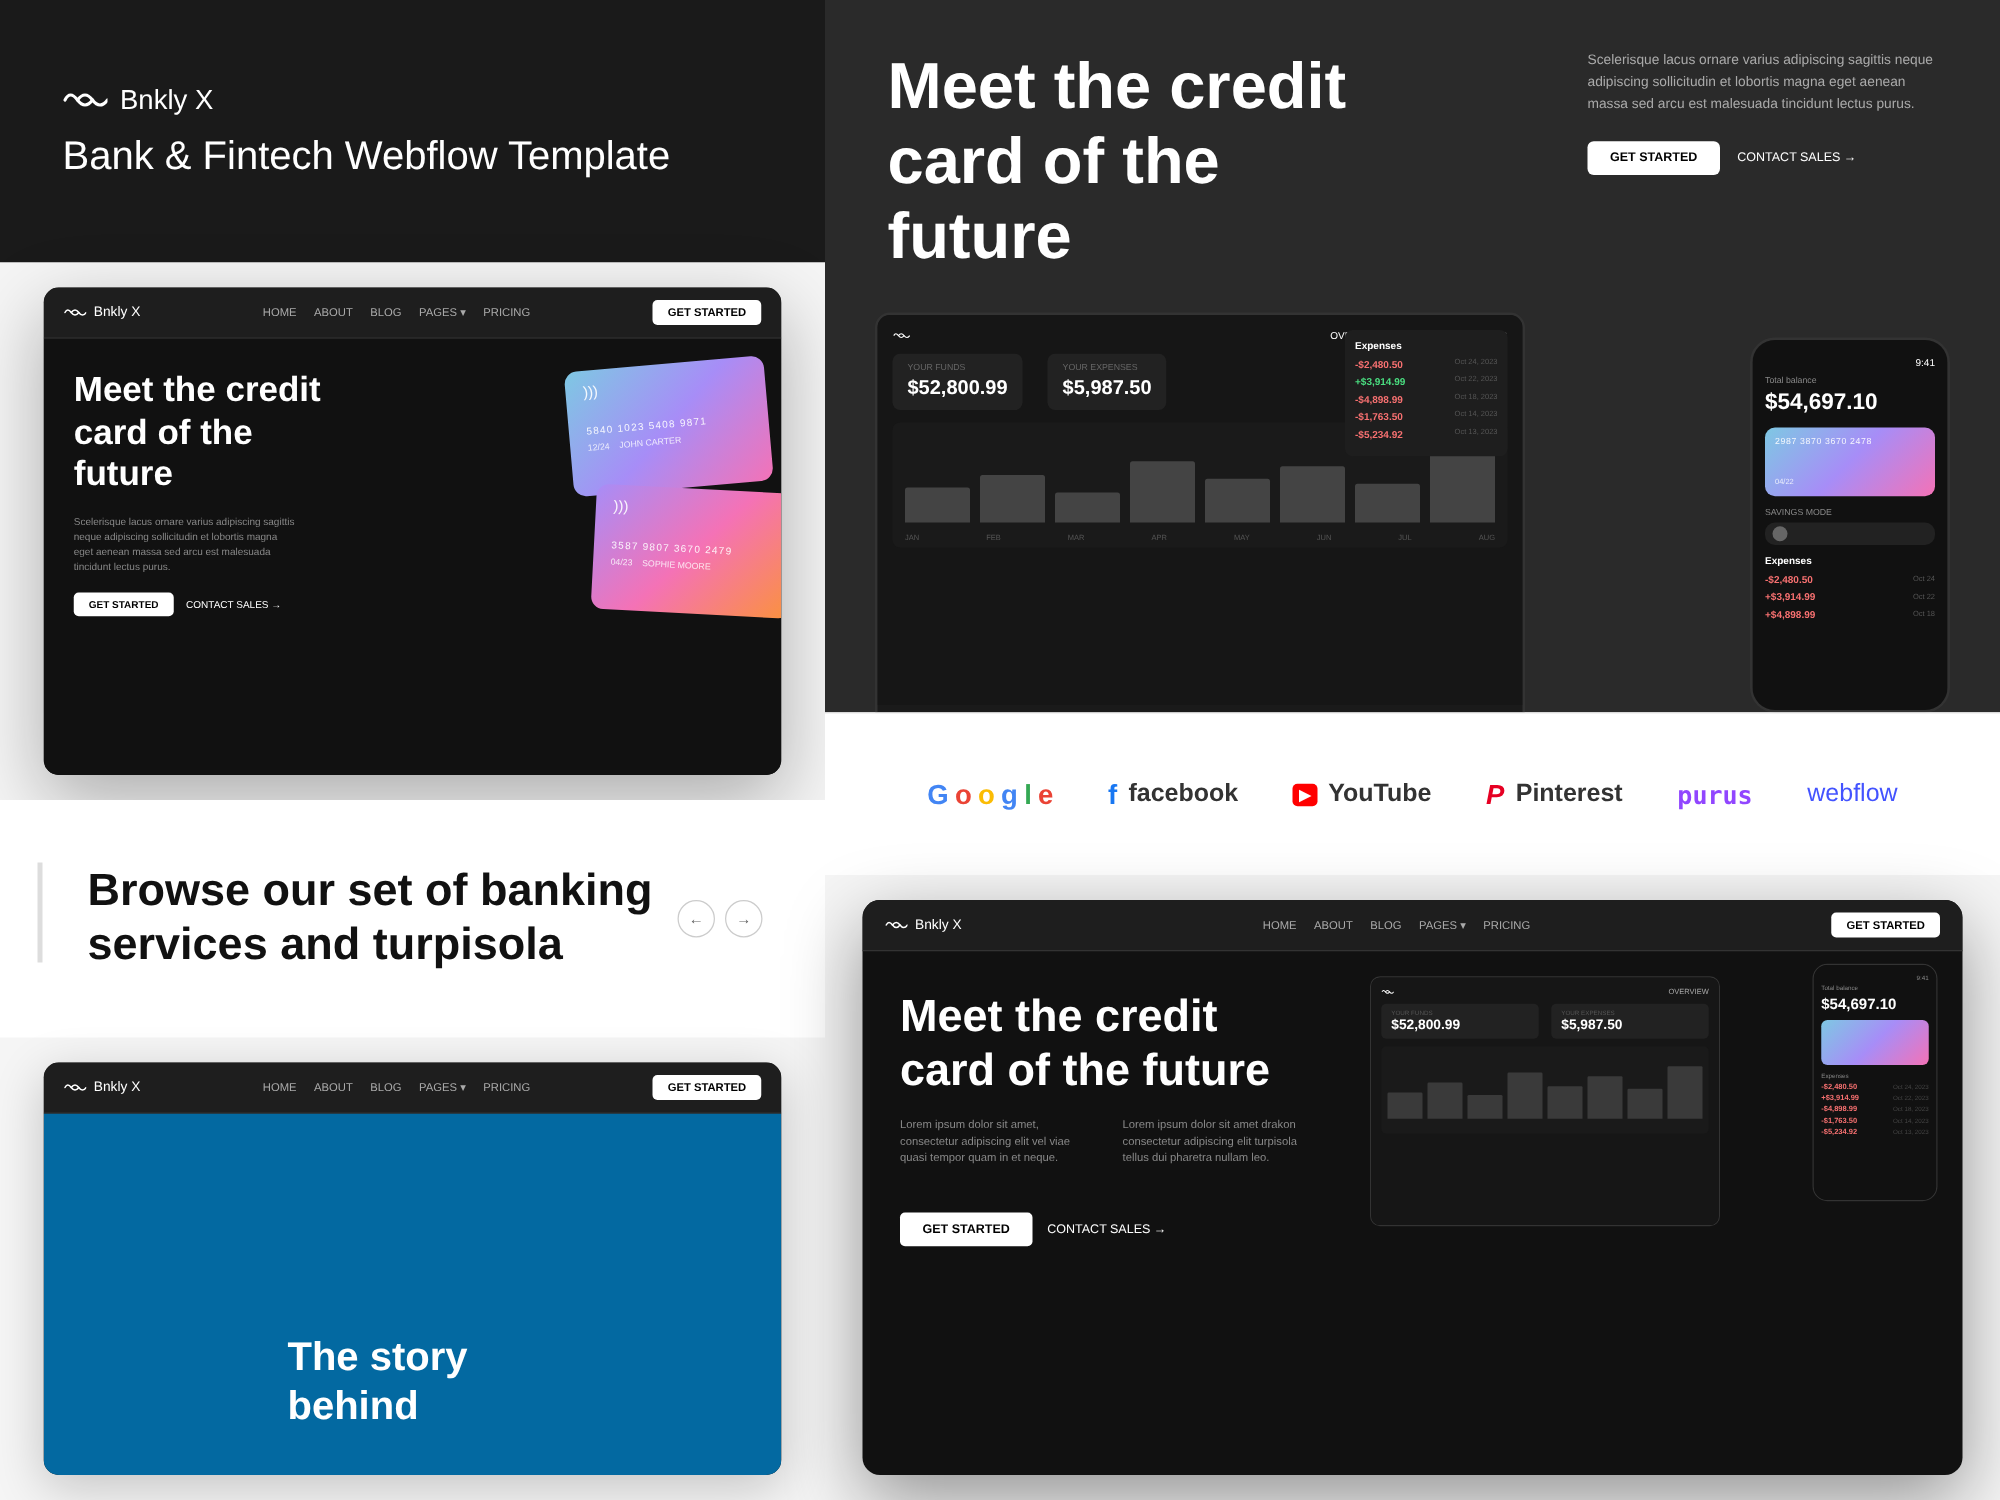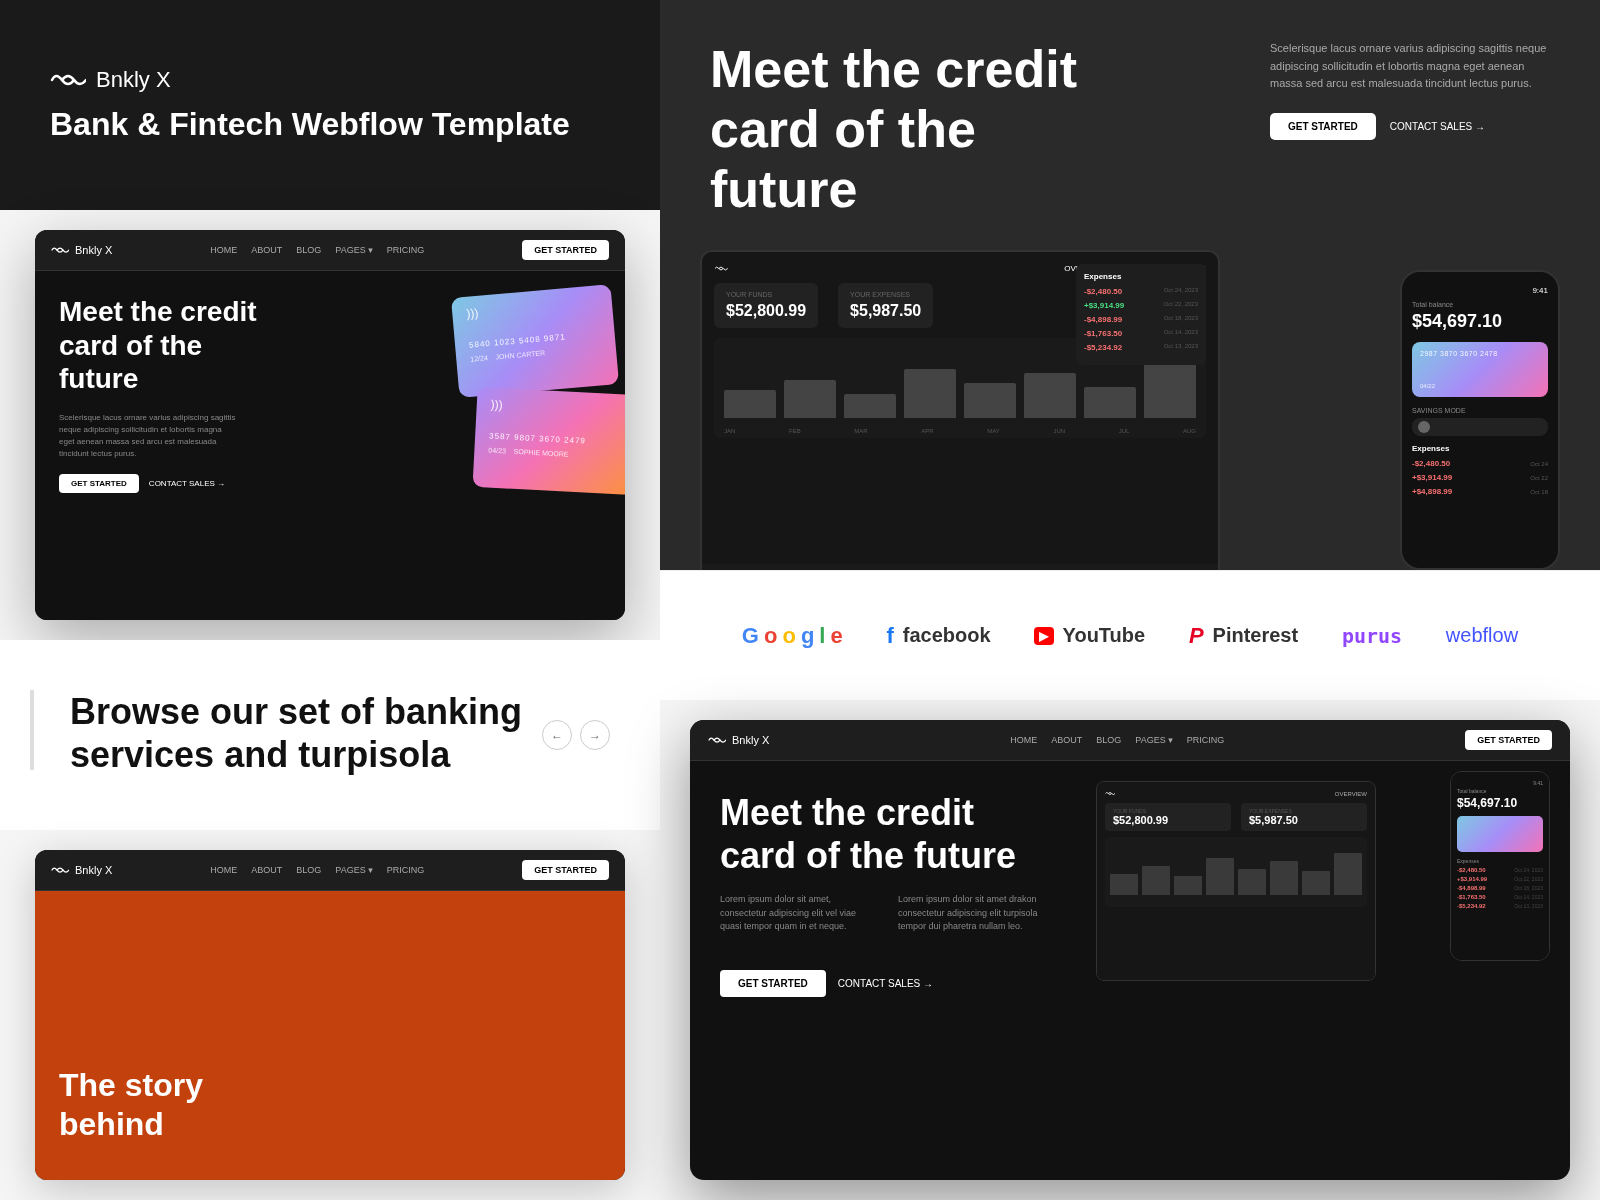--- a/index.html
+++ b/index.html
@@ -38,21 +38,21 @@
 
     .logo-text {
       color: #fff;
       font-size: 22px;
       font-weight: 500;
     }
 
     .tagline {
       color: #fff;
       font-size: 32px;
-      font-weight: 700;
+      font-weight: 400;
       line-height: 1.2;
     }
 
     
     .top-left-mockup {
       position: absolute;
       top: 210px;
       left: 0;
       width: 660px;
       height: 430px;
@@ -861,21 +861,21 @@
       </div>
       <div class="browser-nav-links">
         <span>HOME</span>
         <span>ABOUT</span>
         <span>BLOG</span>
         <span>PAGES ▾</span>
         <span>PRICING</span>
       </div>
       <div class="browser-cta">GET STARTED</div>
     </div>
-    <div class="browser-content" style="background:#c2410c; display:flex; align-items:flex-end;">
+    <div class="browser-content" style="background:#0369a1; display:flex; align-items:flex-end;justify-content:center;">
       <div>
         <div class="hero-headline" style="font-size:32px;">The story behind</div>
       </div>
     </div>
   </div>
 </div>
 
 <div class="top-right-panel">
   <div class="top-right-content">
     <div class="big-headline">Meet the credit card of the future</div>
@@ -1049,21 +1049,21 @@
       </div>
       <div class="browser-cta">GET STARTED</div>
     </div>
 
     <div class="bottom-browser-content">
 
       <div class="bottom-hero-left">
         <div class="bottom-hero-headline">Meet the credit card of the future</div>
         <div style="display:flex; gap:20px; margin-bottom:16px;">
           <div class="bottom-hero-desc" style="flex:1;">Lorem ipsum dolor sit amet, consectetur adipiscing elit vel viae quasi tempor quam in et neque.</div>
-          <div class="bottom-hero-desc" style="flex:1;">Lorem ipsum dolor sit amet drakon consectetur adipiscing elit turpisola tempor dui pharetra nullam leo.</div>
+          <div class="bottom-hero-desc" style="flex:1;">Lorem ipsum dolor sit amet drakon consectetur adipiscing elit turpisola tellus dui pharetra nullam leo.</div>
         </div>
         <div class="bottom-hero-buttons">
           <div class="btn-primary-sm" style="padding:8px 18px; font-size:10px;">GET STARTED</div>
           <div class="btn-link-sm" style="color:#fff; font-size:10px;">CONTACT SALES →</div>
         </div>
       </div>
 
       <div class="bottom-dashboard-right">
 
         <div class="mini-laptop">

